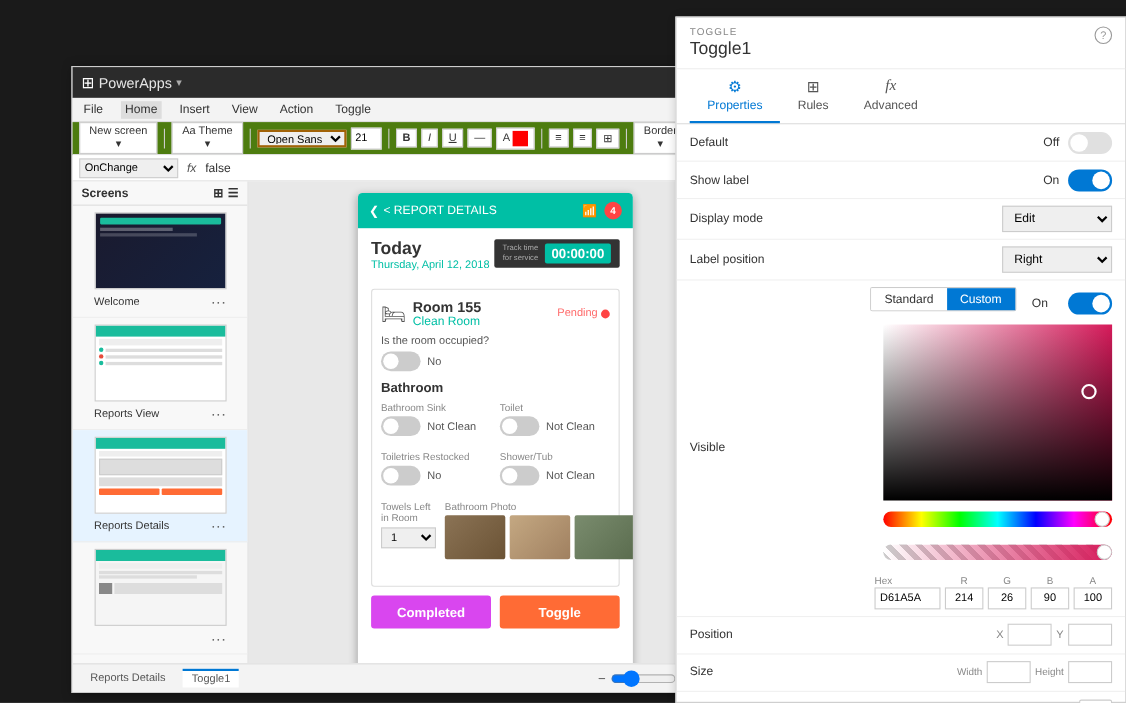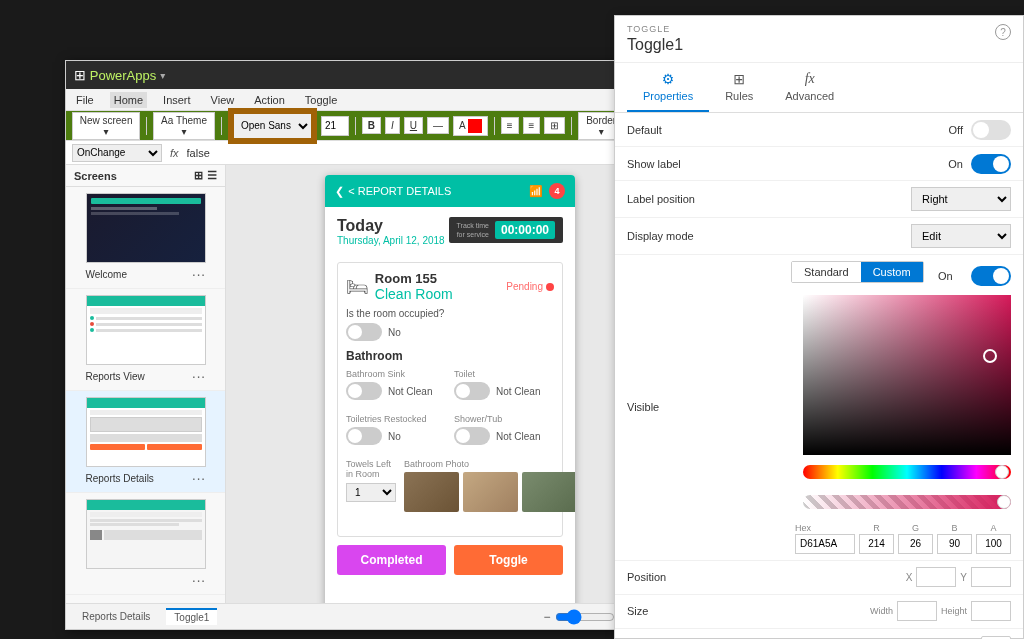--- a/index.html
+++ b/index.html
@@ -23,21 +23,21 @@
       height: 28px;
       display: flex;
       align-items: center;
       padding: 0 8px;
       gap: 6px;
     }
     .title-bar-logo {
       display: flex; align-items: center; gap: 4px;
     }
     .waffle-icon { color: white; font-size: 14px; }
-    .title-bar-app { color: #bef264; font-size: 13px; font-weight: 500; }
+    .title-bar-app { color: #e5e5e5; font-size: 13px; font-weight: 500; }
     .title-bar-chevron { color: #aaa; font-size: 10px; }
     .title-bar-spacer { flex: 1; }
     .smartho-label { color: #aaa; font-size: 11px; }
 
     
     .menu-bar {
       background: #f3f3f3;
       height: 22px;
       display: flex;
       align-items: center;
@@ -53,21 +53,21 @@
       background: #4d7c0f;
       height: 30px;
       display: flex;
       align-items: center;
       padding: 0 6px;
       gap: 4px;
       border-bottom: 1px solid #ddd;
     }
     .toolbar-btn { font-size: 10px; color: #333; padding: 2px 5px; border: 1px solid #ccc; background: white; cursor: pointer; display: flex; align-items: center; gap: 2px; }
     .toolbar-separator { width: 1px; height: 18px; background: #ccc; margin: 0 2px; }
-    .toolbar-select { font-size: 10px; border: 6px solid #a16207; padding: 1px 3px; height: 36px; }
+    .toolbar-select { font-size: 10px; border: 2px solid #a16207; padding: 1px 3px; height: 16px; }
     .toolbar-num { font-size: 10px; border: 1px solid #ccc; width: 28px; padding: 1px 3px; height: 20px; }
     .bold-btn { font-weight: bold; }
     .toolbar-color-btn { width: 14px; height: 14px; background: #ff0000; display: inline-block; }
 
     
     .formula-bar {
       background: white;
       height: 24px;
       display: flex;
       align-items: center;
@@ -212,21 +212,21 @@
     .room-card {
       border: 1px solid #ddd;
       border-radius: 3px;
       padding: 8px;
       margin-bottom: 8px;
     }
     .room-card-header { display: flex; align-items: center; justify-content: space-between; margin-bottom: 6px; }
     .room-icon { font-size: 18px; color: #555; margin-right: 6px; }
     .room-info { flex: 1; }
     .room-number { font-size: 13px; font-weight: 600; color: #333; }
-    .room-status { font-size: 14px; color: #00bfa5; }
+    .room-status { font-size: 11px; color: #00bfa5; }
     .pending-badge { display: flex; align-items: center; gap: 3px; font-size: 10px; color: #ff6b6b; }
     .pending-dot { width: 8px; height: 8px; background: #ff4444; border-radius: 50%; }
 
     .question-label { font-size: 10px; color: #555; margin-bottom: 4px; }
 
     
     .toggle-row { display: flex; align-items: center; gap: 6px; margin-bottom: 8px; }
     .toggle { width: 36px; height: 18px; background: #ccc; border-radius: 9px; position: relative; cursor: pointer; }
     .toggle.off .toggle-knob { left: 2px; }
     .toggle-knob { position: absolute; top: 2px; width: 14px; height: 14px; background: white; border-radius: 50%; transition: left 0.2s; }
@@ -735,35 +735,35 @@
       <span class="prop-label">Show label</span>
       <div class="prop-value">
         <span class="ui-toggle-label">On</span>
         <div class="ui-toggle on">
           <div class="ui-toggle-knob"></div>
         </div>
       </div>
     </div>
 
     <div class="prop-row">
+      <span class="prop-label">Display mode</span>
+      <div class="prop-value">
+        <select class="dropdown-select">
+          <option>Edit</option>
+          <option>View</option>
+        </select>
+      </div>
+    </div>
+
+    <div class="prop-row">
       <span class="prop-label">Label position</span>
       <div class="prop-value">
         <select class="dropdown-select">
           <option>Right</option>
           <option>Left</option>
-        </select>
-      </div>
-    </div>
-
-    <div class="prop-row">
-      <span class="prop-label">Display mode</span>
-      <div class="prop-value">
-        <select class="dropdown-select">
-          <option>Edit</option>
-          <option>View</option>
         </select>
       </div>
     </div>
 
     <div class="prop-row">
       <span class="prop-label">Visible</span>
       <div class="prop-value">
 
         <div style="display:flex;flex-direction:column;align-items:flex-end;gap:4px;">
 

